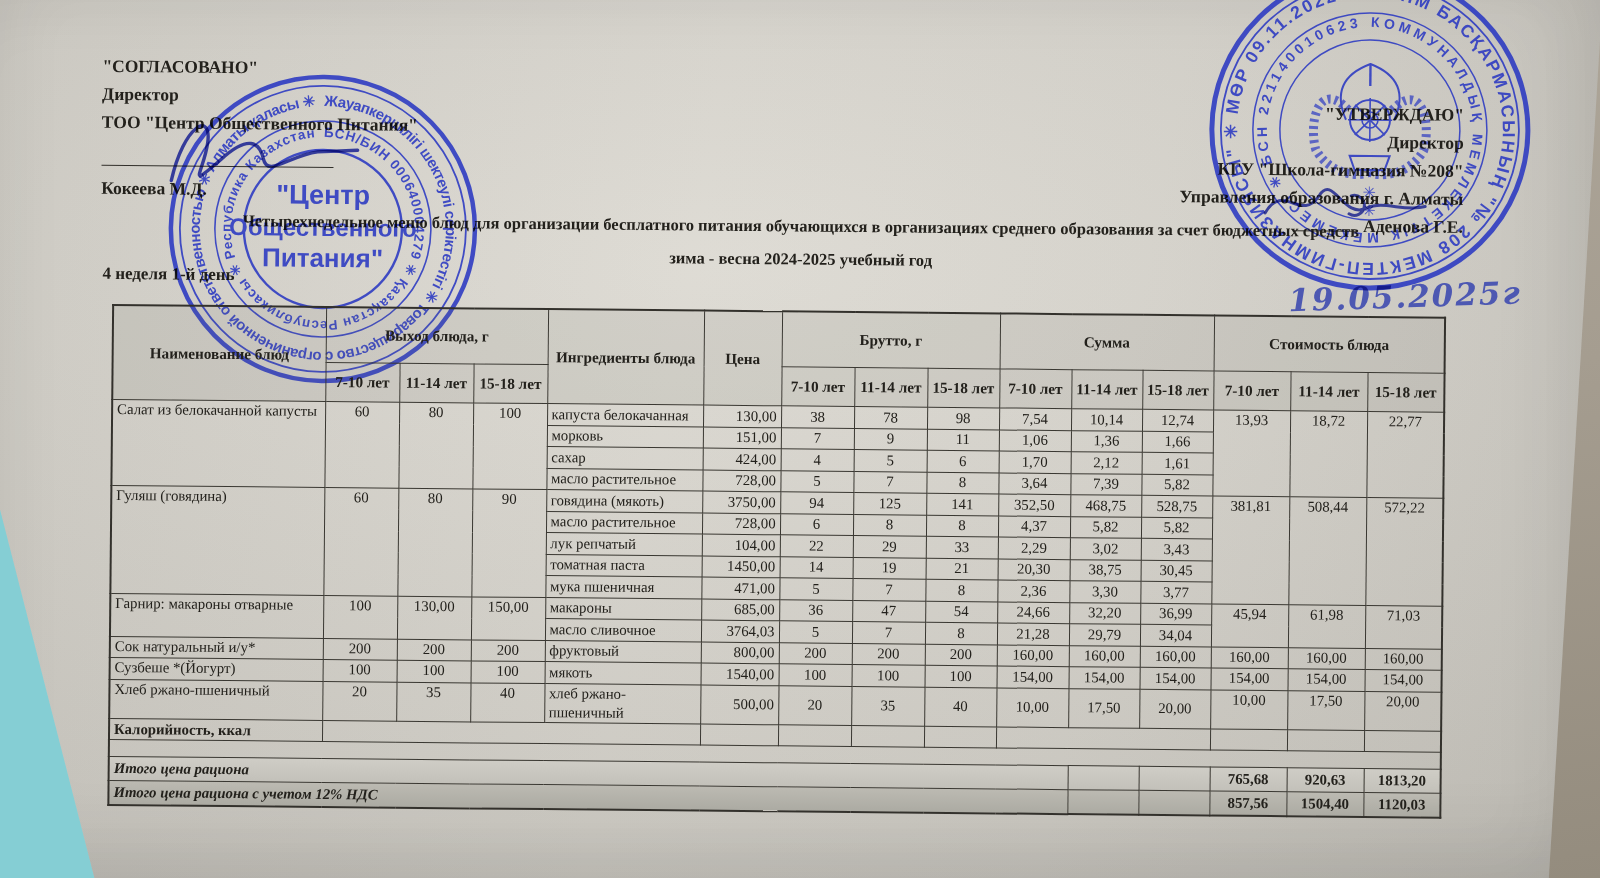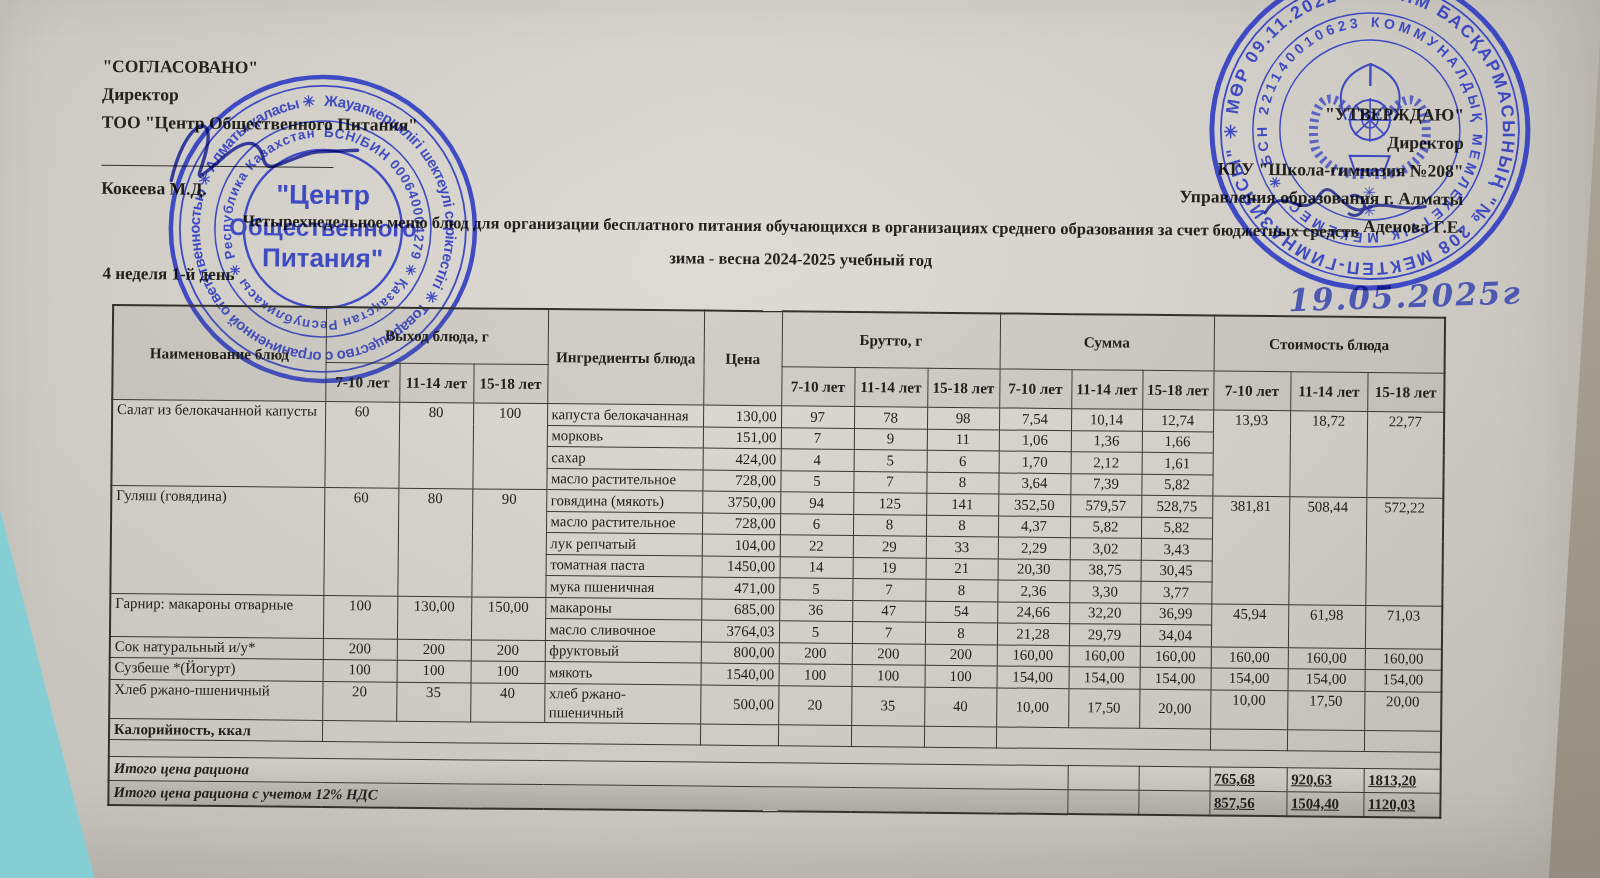--- a/index.html
+++ b/index.html
@@ -56,21 +56,21 @@
   td.ing{text-align:left;}
   td.num{text-align:center;}
   td.right{text-align:right;padding-right:7px;}
   td.top{vertical-align:top;padding-top:1px;}
   tbody tr{height:21.5px;}
   td.kcal{font-weight:bold;font-size:15.5px;}
   tr.spacer-row{height:17px;}
   tr.total-1{height:24px;background:linear-gradient(180deg,#cfcdc6,#c2c0b9);}
   tr.total-2{height:24px;background:linear-gradient(180deg,#bcbab2,#abaaa2);}
   td.tlabel{font-weight:bold;font-style:italic;font-size:16px;text-align:left;}
-  td.tval{font-weight:bold;text-align:left;padding-right:6px;font-size:15.2px;text-decoration:underline;}
+  td.tval{font-weight:bold;text-align:center;padding-right:6px;font-size:15.2px;}
 </style>
 </head>
 <body>
 
 <div class="desk-cyan"></div>
 <div class="paper"></div>
 
 <div class="content">
 
   <div class="blk blk-left">
@@ -198,21 +198,21 @@
       </tr>
     </thead>
     <tbody id="menu-tbody">
         <tr>
           <td class="dish" rowspan="4">Салат из белокачанной капусты</td>
           <td class="num top" rowspan="4">60</td>
           <td class="num top" rowspan="4">80</td>
           <td class="num top" rowspan="4">100</td>
           <td class="ing">капуста белокачанная</td>
           <td class="num right">130,00</td>
-          <td class="num">97</td>
+          <td class="num">38</td>
           <td class="num">78</td>
           <td class="num">98</td>
           <td class="num">7,54</td>
           <td class="num">10,14</td>
           <td class="num">12,74</td>
           <td class="num top" rowspan="4">13,93</td>
           <td class="num top" rowspan="4">18,72</td>
           <td class="num top" rowspan="4">22,77</td>
         </tr>
         <tr>
@@ -249,21 +249,21 @@
           <td class="dish" rowspan="5">Гуляш (говядина)</td>
           <td class="num top" rowspan="5">60</td>
           <td class="num top" rowspan="5">80</td>
           <td class="num top" rowspan="5">90</td>
           <td class="ing">говядина (мякоть)</td>
           <td class="num right">3750,00</td>
           <td class="num">94</td>
           <td class="num">125</td>
           <td class="num">141</td>
           <td class="num">352,50</td>
-          <td class="num">579,57</td>
+          <td class="num">468,75</td>
           <td class="num">528,75</td>
           <td class="num top" rowspan="5">381,81</td>
           <td class="num top" rowspan="5">508,44</td>
           <td class="num top" rowspan="5">572,22</td>
         </tr>
         <tr>
           <td class="ing">масло растительное</td>
           <td class="num right">728,00</td>
           <td class="num">6</td>
           <td class="num">8</td>

